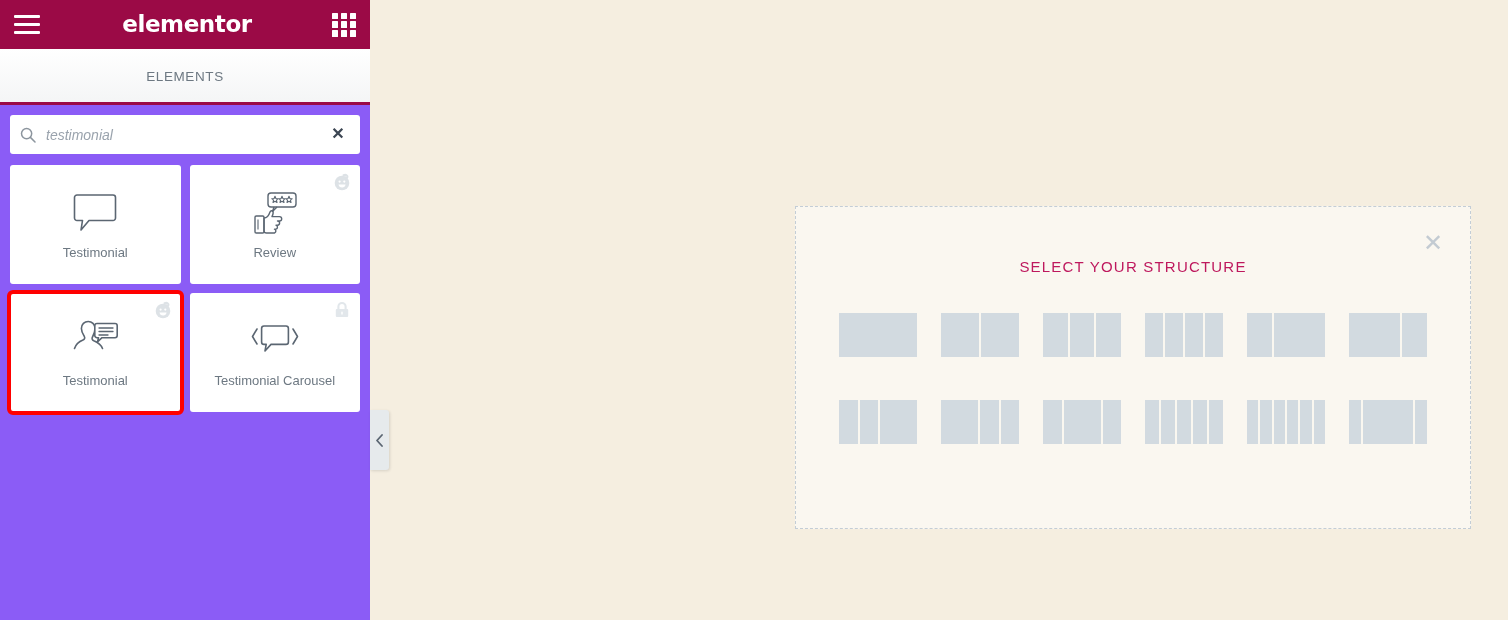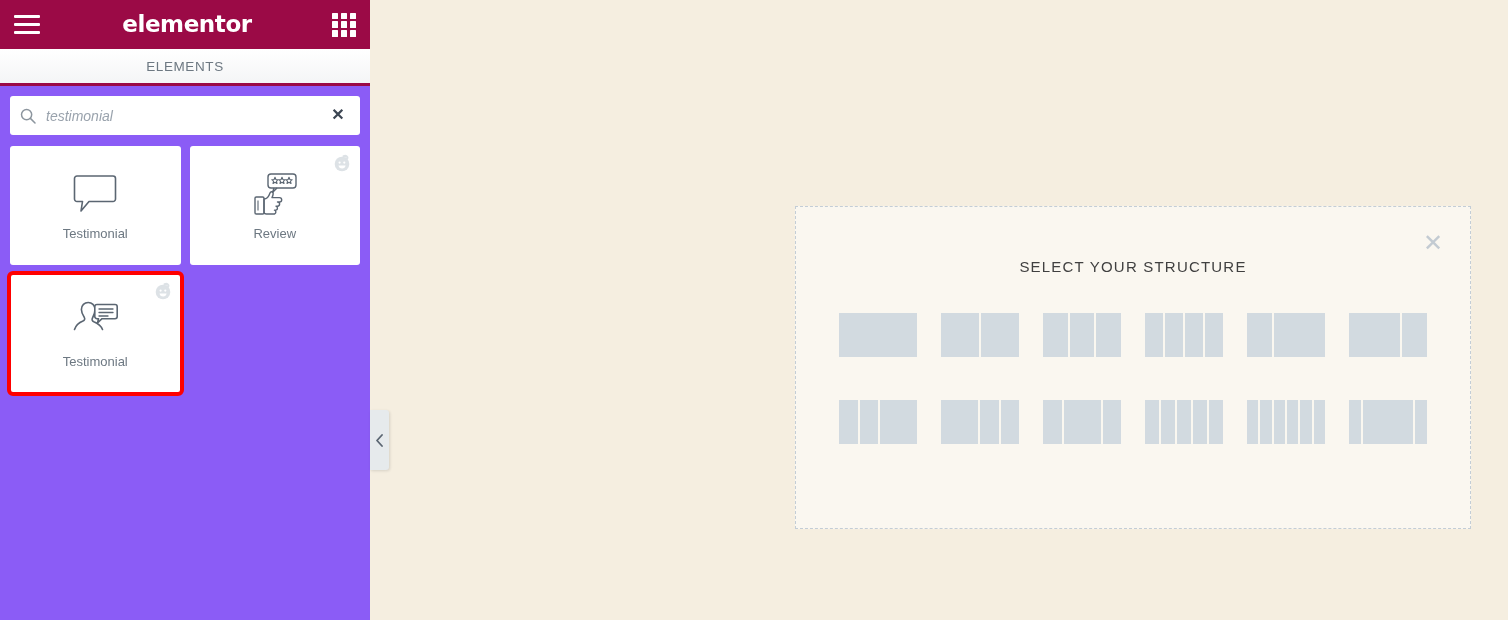--- a/index.html
+++ b/index.html
@@ -40,21 +40,21 @@
     font-weight: bold;
     letter-spacing: -0.4px;
     font-family: "DejaVu Sans", sans-serif;
     line-height: 1;
     margin-left: -6px;
   }
   .apps-btn { width: 24px; height: 24px; display: grid; grid-template-columns: repeat(3,1fr); grid-template-rows: repeat(3,1fr); gap: 2.5px; cursor: pointer; }
   .apps-btn b { display: block; background: #ffffff; border-radius: 0.5px; }
 
   .tabs {
-    height: 37px;
+    height: 56px;
     display: flex;
     flex: 0 0 auto;
     background: #fca5a5;
     border-bottom: 2px solid #d5d8dc;
   }
   .tab {
     flex: 1;
     display: flex;
     align-items: center;
     justify-content: center;
@@ -181,21 +181,21 @@
     color: #c3cbd2;
     font-size: 24px;
     line-height: 20px;
     text-align: center;
     font-family: "Liberation Sans", sans-serif;
   }
   .structure-title {
     margin-top: 51px;
     font-size: 15px;
     letter-spacing: 1.2px;
-    color: #404040;
+    color: #be185d;
     text-align: left;
   }
   .presets {
     margin-top: 38px;
     display: grid;
     grid-template-columns: repeat(6, 102px);
     grid-auto-rows: 44px;
     column-gap: 0px;
     row-gap: 43px;
     justify-content: center;
@@ -313,20 +313,37 @@
               <path d="M24 8.5 C24 12.3 22.6 15 21.5 17 C20.6 18.6 21.2 20 22.8 20.7 C26.3 22.1 30 24.5 31.5 28.5" fill="none" stroke="#5b6672" stroke-width="1.6" stroke-linecap="round"></path>
               <path d="M26 3.5 H44 A2.2 2.2 0 0 1 46.2 5.7 V15.5 A2.2 2.2 0 0 1 44 17.7 H31 L26.5 22 L27.5 17.7 H26 A2.2 2.2 0 0 1 23.8 15.5 V5.7 A2.2 2.2 0 0 1 26 3.5 Z" fill="#ffffff" stroke="#5b6672" stroke-width="1.6" stroke-linejoin="round"></path>
               <line x1="28" y1="8" x2="42" y2="8" stroke="#5b6672" stroke-width="1.3" stroke-linecap="round"></line>
               <line x1="28" y1="11.5" x2="42" y2="11.5" stroke="#5b6672" stroke-width="1.3" stroke-linecap="round"></line>
               <line x1="28" y1="15" x2="37" y2="15" stroke="#5b6672" stroke-width="1.3" stroke-linecap="round"></line>
             </svg>
           </div>
           <div class="wlabel">Testimonial</div>
         </div>
 
+        <div class="widget-card">
+          <span class="badge">
+            <svg width="18" height="18" viewBox="0 0 18 18">
+              <path d="M5.4 8 V5.6 A3.6 3.6 0 0 1 12.6 5.6 V8" fill="none" stroke="#e2e7eb" stroke-width="2.1"></path>
+              <rect x="2.8" y="8" width="12.4" height="8" rx="1" fill="#e2e7eb"></rect>
+              <rect x="8.3" y="10.4" width="1.4" height="3.4" rx="0.7" fill="#ffffff"></rect>
+            </svg>
+          </span>
+          <div class="wicon">
+            <svg width="52" height="36" viewBox="0 0 52 36">
+              <path d="M8 6 L3.5 13.5 L8 21" fill="none" stroke="#5b6672" stroke-width="1.6" stroke-linecap="round" stroke-linejoin="round"></path>
+              <path d="M44 6 L48.5 13.5 L44 21" fill="none" stroke="#5b6672" stroke-width="1.6" stroke-linecap="round" stroke-linejoin="round"></path>
+              <path d="M15 3 H37 A2.4 2.4 0 0 1 39.4 5.4 V19 A2.4 2.4 0 0 1 37 21.4 H22 L16 28 L17.2 21.4 H15 A2.4 2.4 0 0 1 12.6 19 V5.4 A2.4 2.4 0 0 1 15 3 Z" fill="none" stroke="#5b6672" stroke-width="1.6" stroke-linejoin="round"></path>
+            </svg>
+          </div>
+          <div class="wlabel">Testimonial Carousel</div>
+        </div>
 
       </div>
     </div>
   </div>
 
   <div class="collapse-handle">
     <span>
       <svg width="9" height="13" viewBox="0 0 9 13">
         <path d="M7 1 L2 6.5 L7 12" fill="none" stroke="#5b6672" stroke-width="1.8" stroke-linecap="round" stroke-linejoin="round"></path>
       </svg>

